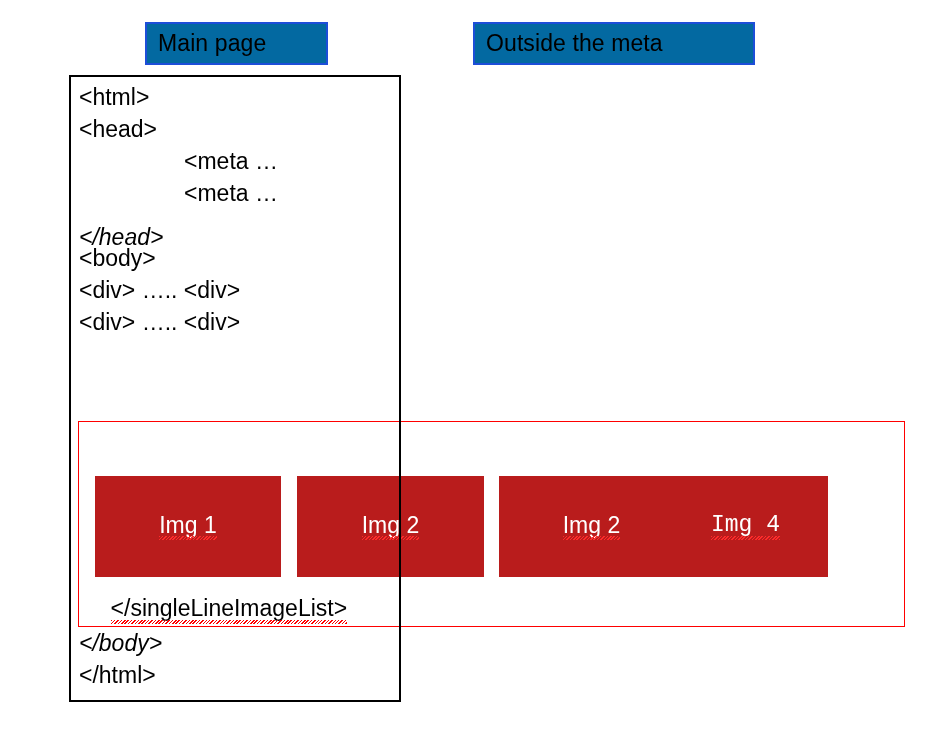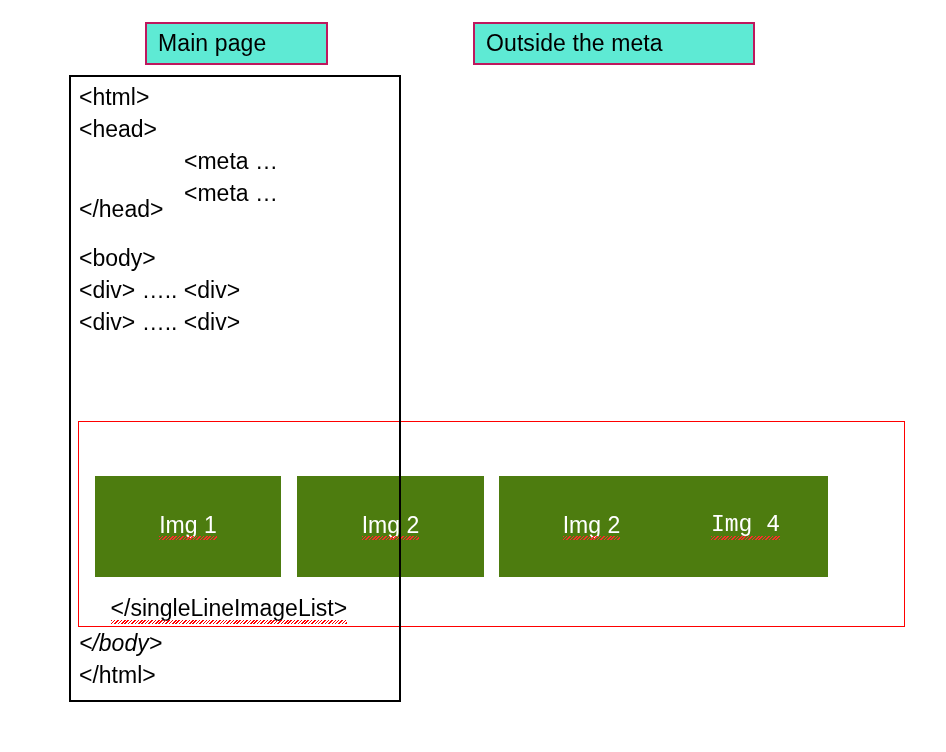--- a/index.html
+++ b/index.html
@@ -16,22 +16,22 @@
   #stage {
     position: relative;
     width: 946px;
     height: 752px;
   }
 
   
   .caption-box {
     position: absolute;
     box-sizing: border-box;
-    border: 2px solid #be185d;
-    background: #5eead4;
+    border: 2px solid #1d4ed8;
+    background: #0369a1;
     display: flex;
     align-items: center;
     color: #000000;
     font-size: 23px;
     line-height: 1;
     padding-left: 11px;
     letter-spacing: 0.1px;
     z-index: 6;
   }
   #caption-main { left: 145px; top: 22px; width: 183px; height: 43px; }
@@ -99,21 +99,21 @@
       repeating-linear-gradient(135deg,
         #ff2b2b 0px, #ff2b2b 1.1px,
         rgba(255,0,0,0) 1.1px, rgba(255,0,0,0) 2.4px);
   }
 
   
   .img-box {
     position: absolute;
     top: 476px;
     height: 101px;
-    background: #4d7c0f;
+    background: #b91c1c;
     display: flex;
     align-items: center;
     justify-content: center;
     z-index: 3;
   }
   .img-box-label {
     color: #ffffff;
     font-size: 23px;
     line-height: 1;
     position: relative;
@@ -135,21 +135,21 @@
   </div>
 
   <div id="main-page-frame"></div>
 
   <div id="image-list-region"></div>
 
   <div class="code-line" style="top:86px;">&lt;html&gt;</div>
   <div class="code-line" style="top:118px;">&lt;head&gt;</div>
   <div class="code-line indented" style="top:150px;">&lt;meta …</div>
   <div class="code-line indented" style="top:182px;">&lt;meta …</div>
-  <div class="code-line" style="top:198px;">&lt;/head&gt;</div>
+  <div class="code-line" style="top:226px;font-style:italic;">&lt;/head&gt;</div>
   <div class="code-line" style="top:247px;">&lt;body&gt;</div>
   <div class="code-line" style="top:279px;">&lt;div&gt; ….. &lt;div&gt;</div>
   <div class="code-line" style="top:311px;">&lt;div&gt; ….. &lt;div&gt;</div>
 
 
   <div class="img-box" style="left:95px;  width:186px;">
     <span class="img-box-label">
       <span class="squiggle light">Img 1</span>
     </span>
   </div>

